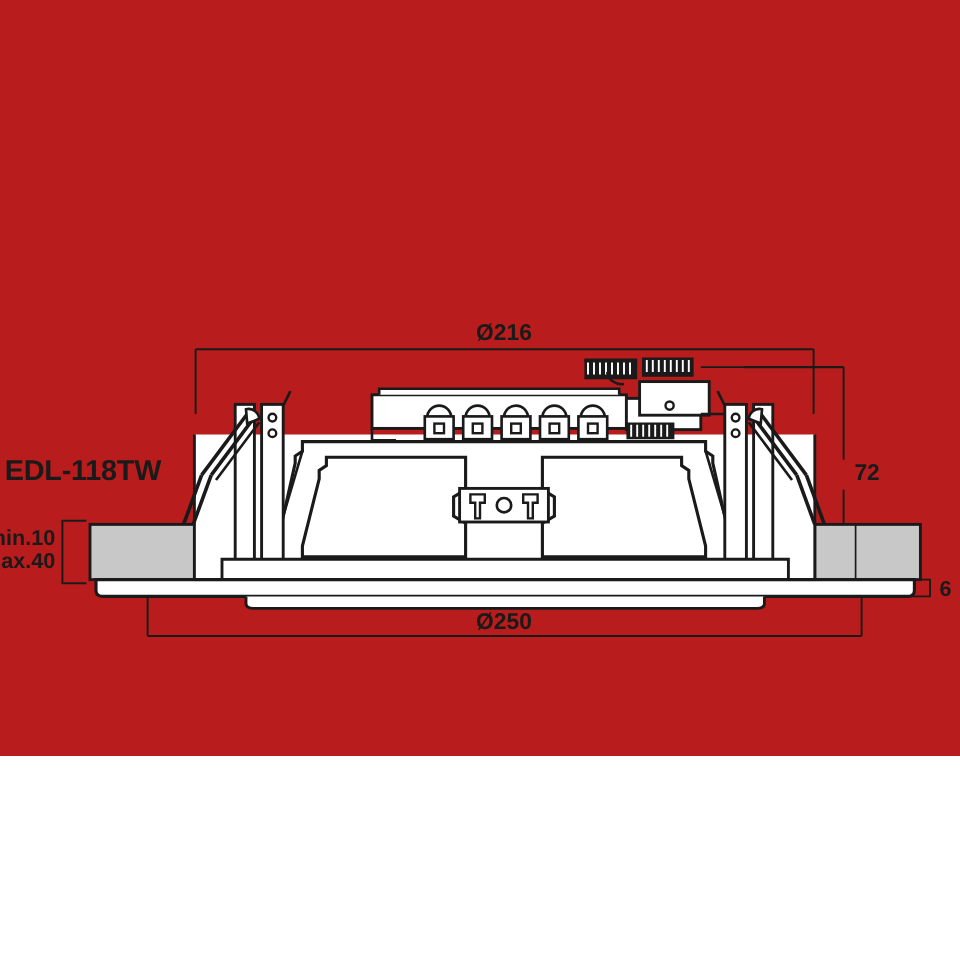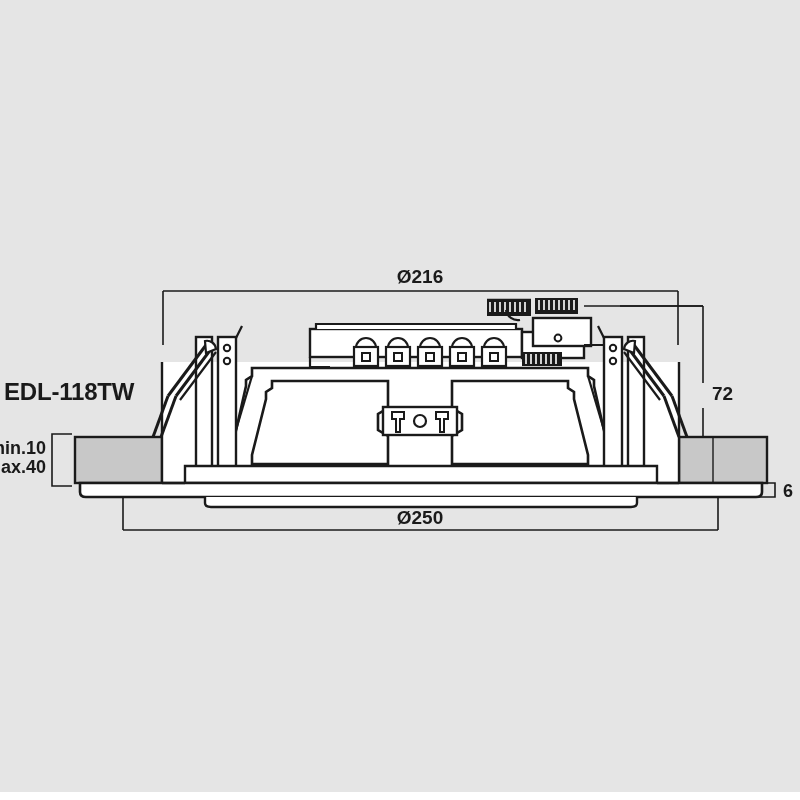--- a/index.html
+++ b/index.html
@@ -1,18 +1,18 @@
 <!DOCTYPE html>
 <html><head>
 <meta charset="utf-8">
 <style>
   html,body{margin:0;padding:0;background:#ffffff;}
   body{width:800px;height:800px;overflow:hidden;
        font-family:"Liberation Sans", sans-serif;}
-  #stage{position:relative;width:800px;height:792px;background:#e5e5e5;}
+  #stage{position:relative;width:800px;height:630px;background:#b91c1c;}
   svg{display:block;}
   .lbl{font-family:"Liberation Sans", sans-serif;fill:#1a1a1a;}
   .dim-text{font-size:19px;font-weight:700;}
   .model-text{font-size:24px;font-weight:700;letter-spacing:-0.2px;}
   .small-dim-text{font-size:18px;font-weight:700;}
 </style>
 </head>
 <body>
 
 <div id="stage">

